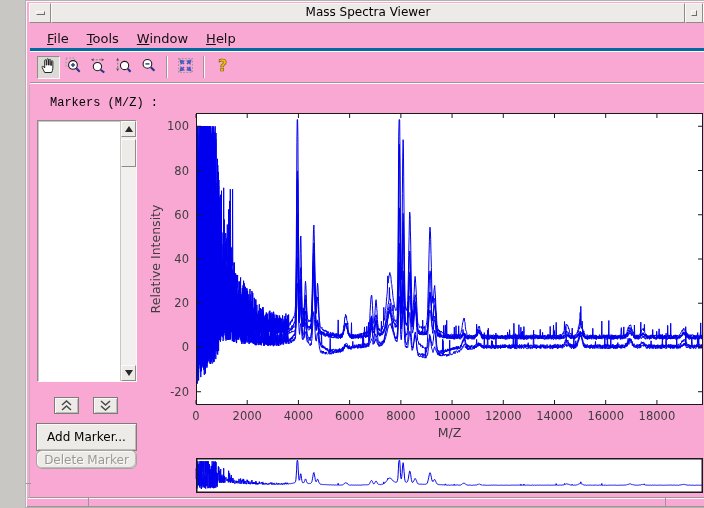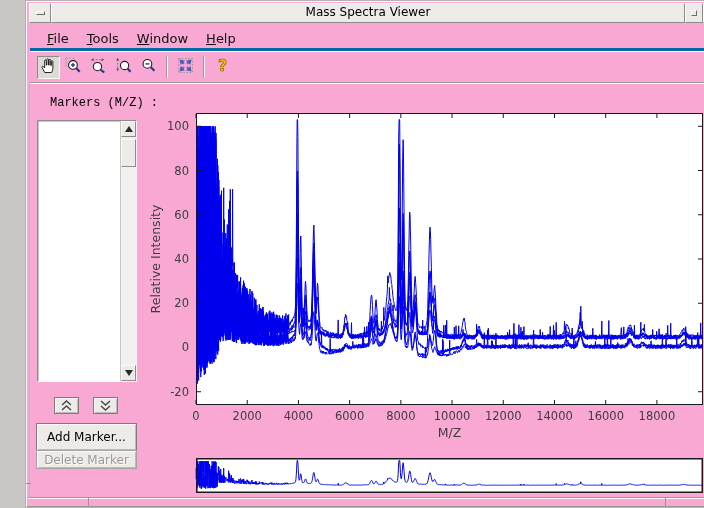--- a/index.html
+++ b/index.html
@@ -177,21 +177,21 @@
     </svg>
   </button>
   <button class="btn chev-btn" style="left:67px;top:396px;width:25px;height:17px;">
     <svg width="13" height="11" viewBox="0 0 13 11">
       <polyline points="2,1 6.5,5 11,1" fill="none" stroke="#4a4a4a" stroke-width="1.5"></polyline>
       <polyline points="2,6 6.5,10 11,6" fill="none" stroke="#4a4a4a" stroke-width="1.5"></polyline>
     </svg>
   </button>
 
   <button class="btn" style="left:10px;top:422px;width:101px;height:28px;">Add Marker...</button>
-  <button class="btn disabled" style="left:10px;top:449px;width:101px;height:19px;">Delete Marker</button>
+  <button class="btn disabled" style="left:10px;top:449px;width:101px;height:19px;border-radius:6px;">Delete Marker</button>
 
   <svg id="main-plot" class="plot-svg" style="left:170px;top:112px;" width="508" height="293">
       <rect x="0" y="0" width="507" height="292" fill="#FFFFFF"></rect>
       <defs>
         <clipPath id="plotclip">
           <rect x="0" y="0" width="507" height="292"></rect>
         </clipPath>
       </defs>
       <g clip-path="url(#plotclip)">
         <polyline points="0.0,85.1 0.2,79.6 0.3,170.5 0.5,13.3 0.6,91.4 0.8,13.3 0.9,52.8 1.1,250.7 1.2,13.3 1.4,16.5 1.5,47.5 1.7,172.2 1.8,147.4 2.0,167.6 2.2,226.1 2.3,118.2 2.5,222.5 2.6,177.4 2.8,36.9 2.9,179.5 3.1,13.3 3.2,13.3 3.4,137.8 3.5,242.1 3.7,170.6 3.8,100.5 4.0,161.4 4.1,228.1 4.3,31.6 4.5,174.0 4.6,13.3 4.8,23.2 4.9,224.1 5.1,249.6 5.2,13.3 5.4,256.3 5.5,13.3 5.7,247.8 5.8,186.1 6.0,39.5 6.1,63.9 6.3,14.0 6.5,13.3 6.6,111.4 6.8,225.0 6.9,161.2 7.1,240.7 7.2,142.2 7.4,126.1 7.5,13.9 7.7,60.9 7.8,218.0 8.0,237.3 8.1,122.3 8.3,245.8 8.4,242.9 8.6,233.3 8.8,234.9 8.9,13.3 9.1,116.6 9.2,13.3 9.4,56.9 9.5,13.3 9.7,252.8 9.8,144.1 10.0,191.3 10.1,228.8 10.3,191.0 10.4,13.3 10.6,88.5 10.8,51.8 10.9,232.0 11.1,233.9 11.2,172.0 11.4,13.3 11.5,13.3 11.7,70.2 11.8,249.4 12.0,247.0 12.1,142.6 12.3,13.3 12.4,113.5 12.6,63.9 12.8,169.4 12.9,248.1 13.1,234.4 13.2,242.7 13.4,43.0 13.5,38.5 13.7,238.1 13.8,225.0 14.0,233.0 14.1,235.3 14.3,81.5 14.4,249.6 14.6,174.1 14.7,189.4 14.9,192.9 15.1,229.9 15.2,54.8 15.4,238.3 15.5,56.3 15.7,242.6 15.8,62.6 16.0,102.6 16.1,13.3 16.3,30.3 16.4,149.5 16.6,241.7 16.7,246.7 16.9,49.2 17.1,219.4 17.2,43.9 17.4,43.9 17.5,249.2 17.7,15.3 17.8,145.4 18.0,233.2 18.1,248.8 18.3,19.1 18.4,106.2 18.6,159.7 18.7,244.4 18.9,184.7 19.1,125.7 19.2,13.3 19.4,141.6 19.5,93.8 19.7,30.6 19.8,246.1 20.0,20.0 20.1,198.4 20.3,230.7 20.4,111.4 20.6,177.7 20.7,198.4 20.9,132.7 21.0,172.2 21.2,237.4 21.4,116.6 21.5,194.5 21.7,197.7 21.8,120.3 22.0,182.3 22.1,114.4 22.3,74.2 22.4,58.9 22.6,125.9 22.7,92.8 22.9,67.0 23.0,132.8 23.2,126.8 23.4,199.4 23.5,97.4 23.7,197.5 23.8,186.1 24.0,186.8 24.1,161.3 24.3,201.0 24.4,197.9 24.6,158.7 24.7,81.7 24.9,190.3 25.0,180.0 25.2,141.3 25.4,201.7 25.5,185.1 25.7,196.8 26.0,131.1 26.3,161.9 26.7,197.4 27.0,146.7 27.3,203.0 27.7,74.8 28.0,202.4 28.3,142.1 28.7,187.5 29.0,199.5 29.3,171.0 29.7,159.9 30.0,153.5 30.3,179.4 30.7,184.1 31.0,172.2 31.3,172.7 31.6,183.8 32.0,167.1 32.3,198.6 32.6,96.4 33.0,127.5 33.3,193.8 33.6,119.9 34.0,158.1 34.3,201.2 34.6,157.2 35.0,198.2 35.3,134.5 35.6,187.7 36.0,160.6 36.3,196.3 36.6,202.8 37.0,160.2 37.3,203.1 37.6,195.0 38.0,176.6 38.3,196.0 38.6,209.2 39.0,209.3 39.3,207.0 39.6,198.3 40.0,183.0 40.3,205.8 40.6,190.6 41.0,186.8 41.3,195.8 41.6,186.6 42.0,207.7 42.3,185.4 42.6,198.2 43.0,168.3 43.3,188.4 43.6,196.9 44.0,211.1 44.3,176.7 44.6,164.4 45.0,208.6 45.3,210.6 45.6,181.9 46.0,198.8 46.3,175.1 46.6,187.1 47.0,172.3 47.3,212.6 47.6,167.7 48.0,187.8 48.3,184.8 48.6,209.7 49.0,202.2 49.3,186.5 49.6,201.2 50.0,213.9 50.3,204.6 50.6,213.7 51.0,175.4 51.3,195.5 51.6,177.9 52.0,202.9 52.3,212.9 52.6,188.3 53.0,210.5 53.3,211.1 53.6,212.2 54.0,191.3 54.3,212.8 54.6,213.4 55.0,211.8 55.3,197.3 55.6,200.4 55.9,178.0 56.3,212.7 56.6,200.6 56.9,213.1 57.3,196.7 57.6,211.9 57.9,196.5 58.3,212.8 58.6,199.4 58.9,198.7 59.3,197.7 59.6,215.4 59.9,186.5 60.3,216.0 60.6,199.4 60.9,207.8 61.3,214.5 61.6,205.2 61.9,216.6 62.3,204.6 62.6,211.0 62.9,211.5 63.3,191.3 63.6,210.2 63.9,205.2 64.3,208.0 64.6,206.4 64.9,202.6 65.3,196.1 65.6,207.4 65.9,211.0 66.3,216.5 66.6,197.5 66.9,194.0 67.3,216.6 67.6,204.3 67.9,206.7 68.3,212.2 68.6,210.9 68.9,217.6 69.3,209.5 69.6,202.7 69.9,211.9 70.3,211.5 70.6,204.3 70.9,215.9 71.3,217.3 71.6,211.0 71.9,215.4 72.3,216.0 72.6,209.1 72.9,215.9 73.3,206.1 73.6,206.6 73.9,213.4 74.3,208.1 74.6,200.2 74.9,210.4 75.3,209.5 75.6,216.5 75.9,199.3 76.3,216.8 76.6,214.3 76.9,213.2 77.3,206.9 77.6,215.5 77.9,208.7 78.3,217.6 78.6,206.3 78.9,208.6 79.3,212.0 79.6,216.1 79.9,212.0 80.2,213.2 80.6,201.8 80.9,204.9 81.2,218.3 81.6,214.0 81.9,217.1 82.2,209.6 82.6,205.1 82.9,216.5 83.2,208.1 83.6,214.4 83.9,213.1 84.2,216.1 84.6,215.2 84.9,213.0 85.2,205.5 85.6,214.9 85.9,214.9 86.2,211.5 86.6,217.9 86.9,206.1 87.2,207.4 87.6,208.2 87.9,216.5 88.2,213.6 88.6,214.4 88.9,203.0 89.2,213.2 89.6,204.3 89.9,200.5 90.2,204.5 90.6,214.3 90.9,213.0 91.2,212.3 91.6,202.4 91.9,213.5 92.2,213.0 92.6,211.7 92.9,213.1 93.2,210.5 93.6,209.9 93.9,209.6 94.2,211.7 94.6,208.6 94.9,209.7 95.2,208.2 95.6,208.3 95.9,206.7 96.2,208.4 96.6,206.0 96.9,205.9 97.2,204.6 97.6,203.8 97.9,204.9 98.2,203.4 98.6,201.5 98.9,199.6 99.2,197.9 99.6,190.1 99.9,174.8 100.2,141.6 100.6,88.1 100.9,29.4 101.2,6.6 101.6,6.6 101.9,23.4 102.2,81.2 102.6,134.8 102.9,169.4 103.2,180.3 103.6,176.6 103.9,161.7 104.2,140.2 104.5,124.1 104.9,123.0 105.2,140.7 105.5,162.6 105.9,181.9 106.2,193.2 106.5,199.6 106.9,201.5 107.2,200.7 107.5,201.6 107.9,200.5 108.2,194.8 108.5,189.2 108.9,179.9 109.2,171.9 109.5,168.3 109.9,172.6 110.2,180.1 110.5,189.8 110.9,197.8 111.2,201.4 111.5,205.9 111.9,206.0 112.2,206.7 112.5,208.7 112.9,208.6 113.2,208.4 113.5,207.5 113.9,208.5 114.2,207.2 114.5,208.4 114.9,205.0 115.2,202.9 115.5,199.8 115.9,191.2 116.2,180.5 116.5,164.1 116.9,146.1 117.2,128.6 117.5,116.7 117.9,112.1 118.2,121.4 118.5,135.2 118.9,154.0 119.2,172.3 119.5,184.4 119.9,191.1 120.2,193.5 120.5,186.8 120.9,181.3 121.2,174.9 121.5,170.2 121.9,172.5 122.2,178.2 122.5,188.6 122.9,197.8 123.2,202.8 123.5,207.4 123.9,210.7 124.2,213.9 124.5,214.0 124.9,214.6 125.2,214.9 125.5,215.3 125.9,214.3 126.2,215.8 126.5,217.2 126.9,216.0 127.2,216.6 127.5,217.0 127.9,218.4 128.2,217.7 128.5,217.1 128.8,218.4 129.2,216.9 129.5,217.7 129.8,218.6 130.2,217.5 130.5,218.0 130.8,219.8 131.2,219.4 131.5,218.5 131.8,220.2 132.2,218.5 132.5,219.9 132.8,220.6 133.2,220.9 133.5,220.3 133.8,220.6 134.2,219.4 134.5,219.2 134.8,220.9 135.2,220.5 135.5,220.8 135.8,220.1 136.2,219.5 136.5,221.7 136.8,221.6 137.2,219.8 137.5,220.8 137.8,219.9 138.2,221.6 138.5,222.4 138.8,221.0 139.2,222.7 139.5,221.1 139.8,220.5 140.2,221.5 140.5,222.8 140.8,220.3 141.2,222.1 141.5,221.8 141.8,221.7 142.2,206.9 142.5,223.1 142.8,221.2 143.2,223.2 143.5,222.5 143.8,221.7 144.2,222.6 144.5,221.6 144.8,222.1 145.2,220.4 145.5,222.7 145.8,221.8 146.2,220.7 146.5,220.1 146.8,220.0 147.2,217.8 147.5,215.6 147.8,212.1 148.2,211.8 148.5,208.0 148.8,204.4 149.2,204.9 149.5,201.4 149.8,202.0 150.2,203.2 150.5,203.0 150.8,207.5 151.2,207.8 151.5,211.7 151.8,209.9 152.2,216.4 152.5,218.8 152.8,220.0 153.1,221.2 153.5,220.4 153.8,222.8 154.1,222.3 154.5,223.1 154.8,221.3 155.1,220.8 155.5,221.5 155.8,221.3 156.1,222.8 156.5,221.5 156.8,222.5 157.1,221.5 157.5,222.6 157.8,221.2 158.1,222.0 158.5,222.4 158.8,223.3 159.1,222.1 159.5,222.2 159.8,221.3 160.1,223.1 160.5,222.8 160.8,221.9 161.1,222.6 161.5,221.1 161.8,221.7 162.1,221.7 162.5,222.6 162.8,221.4 163.1,220.8 163.5,222.6 163.8,222.7 164.1,220.5 164.5,222.9 164.8,221.8 165.1,220.0 165.5,222.4 165.8,221.0 166.1,220.3 166.5,221.3 166.8,220.9 167.1,220.5 167.5,219.5 167.8,219.5 168.1,219.6 168.5,219.6 168.8,221.7 169.1,221.4 169.5,221.1 169.8,218.8 170.1,220.8 170.5,220.9 170.8,220.6 171.1,220.9 171.5,218.7 171.8,220.1 172.1,217.7 172.5,218.8 172.8,215.6 173.1,213.7 173.5,211.2 173.8,205.5 174.1,198.5 174.5,191.8 174.8,187.0 175.1,184.0 175.5,182.1 175.8,182.6 176.1,186.6 176.5,192.6 176.8,200.4 177.1,203.7 177.4,209.8 177.8,210.5 178.1,209.5 178.4,208.1 178.8,202.6 179.1,197.5 179.4,193.0 179.8,187.9 180.1,186.7 180.4,190.0 180.8,195.3 181.1,199.3 181.4,206.7 181.8,210.8 182.1,212.7 182.4,214.7 182.8,217.0 183.1,215.4 183.4,217.8 183.8,215.9 184.1,218.3 184.4,218.2 184.8,217.9 185.1,217.3 185.4,215.5 185.8,216.3 186.1,215.8 186.4,216.0 186.8,213.0 187.1,213.7 187.4,212.2 187.8,194.4 188.1,207.6 188.4,206.7 188.8,204.3 189.1,201.8 189.4,197.6 189.8,195.3 190.1,192.3 190.4,188.3 190.8,183.6 191.1,181.1 191.4,176.8 191.8,162.9 192.1,170.1 192.4,165.9 192.8,165.3 193.1,162.1 193.4,162.0 193.8,159.5 194.1,160.8 194.4,161.6 194.8,163.0 195.1,166.3 195.4,170.5 195.8,171.5 196.1,175.7 196.4,177.2 196.8,182.4 197.1,184.5 197.4,187.5 197.8,188.8 198.1,190.5 198.4,194.0 198.8,193.8 199.1,195.5 199.4,197.2 199.8,197.6 200.1,197.7 200.4,196.2 200.8,195.9 201.1,191.1 201.4,183.1 201.8,164.9 202.1,132.3 202.4,80.1 202.7,23.2 203.1,6.6 203.4,6.6 203.7,6.6 204.1,55.1 204.4,110.0 204.7,149.5 205.1,166.8 205.4,166.5 205.7,152.3 206.1,119.6 206.4,80.7 206.7,44.7 207.1,26.7 207.4,34.1 207.7,63.2 208.1,105.2 208.4,142.5 208.7,167.7 209.1,184.0 209.4,192.9 209.7,196.3 210.1,195.7 210.4,197.5 210.7,196.9 211.1,194.5 211.4,192.4 211.7,187.5 212.1,175.4 212.4,161.4 212.7,142.7 213.1,123.7 213.4,106.6 213.7,99.1 214.1,102.6 214.4,117.8 214.7,129.0 215.1,156.8 215.4,173.2 215.7,185.3 216.1,195.2 216.4,199.7 216.7,199.1 217.1,195.9 217.4,192.8 217.7,186.6 218.1,179.8 218.4,174.0 218.7,166.9 219.1,163.4 219.4,165.8 219.7,170.5 220.1,176.8 220.4,183.2 220.7,190.9 221.1,198.4 221.4,204.7 221.7,209.1 222.1,211.5 222.4,211.8 222.7,211.5 223.1,212.8 223.4,214.5 223.7,214.6 224.1,213.8 224.4,213.7 224.7,214.3 225.1,214.0 225.4,213.9 225.7,215.4 226.1,213.2 226.4,215.9 226.7,214.8 227.0,213.9 227.4,215.4 227.7,214.8 228.0,213.4 228.4,213.4 228.7,215.7 229.0,215.5 229.4,215.2 229.7,214.8 230.0,212.2 230.4,211.5 230.7,209.4 231.0,207.9 231.4,203.4 231.7,195.5 232.0,183.4 232.4,170.1 232.7,157.5 233.0,141.8 233.4,128.3 233.7,117.6 234.0,114.2 234.4,118.2 234.7,126.6 235.0,141.2 235.4,154.5 235.7,170.8 236.0,181.0 236.4,188.6 236.7,183.0 237.0,190.4 237.4,186.9 237.7,183.1 238.0,176.8 238.4,174.5 238.7,172.5 239.0,177.7 239.4,181.7 239.7,189.2 240.0,196.9 240.4,201.0 240.7,207.4 241.0,211.7 241.4,212.8 241.7,214.7 242.0,218.1 242.4,216.4 242.7,218.4 243.0,217.9 243.4,217.0 243.7,219.4 244.0,218.1 244.4,218.2 244.7,219.6 245.0,218.8 245.4,218.1 245.7,219.0 246.0,219.1 246.4,220.2 246.7,219.7 247.0,219.1 247.4,219.0 247.7,221.3 248.0,221.8 248.4,221.6 248.7,220.2 249.0,220.2 249.4,211.9 249.7,222.2 250.0,221.4 250.4,222.5 250.7,220.8 251.0,221.4 251.3,221.4 251.7,223.0 252.0,221.4 252.3,221.1 252.7,222.1 253.0,222.7 253.3,222.8 253.7,223.1 254.0,221.8 254.3,222.8 254.7,222.7 255.0,221.0 255.3,221.2 255.7,220.9 256.0,221.3 256.3,221.4 256.7,223.8 257.0,222.4 257.3,221.8 257.7,221.5 258.0,223.5 258.3,214.1 258.7,223.8 259.0,222.1 259.3,221.4 259.7,223.5 260.0,223.2 260.3,221.4 260.7,221.7 261.0,223.6 261.3,222.6 261.7,221.4 262.0,223.9 262.3,224.1 262.7,221.4 263.0,222.0 263.3,223.2 263.7,221.6 264.0,221.5 264.3,222.7 264.7,220.3 265.0,220.0 265.3,218.0 265.7,216.4 266.0,214.8 266.3,212.5 266.7,209.5 267.0,209.2 267.3,207.0 267.7,205.5 268.0,205.7 268.3,205.1 268.7,208.6 269.0,209.1 269.3,213.5 269.7,216.3 270.0,218.0 270.3,218.3 270.7,219.5 271.0,222.7 271.3,222.3 271.7,222.2 272.0,223.6 272.3,222.2 272.7,223.5 273.0,221.7 273.3,221.6 273.7,221.9 274.0,222.6 274.3,222.7 274.7,222.3 275.0,222.7 275.3,223.9 275.6,223.6 276.0,222.2 276.3,223.2 276.6,223.9 277.0,223.0 277.3,222.9 277.6,222.0 278.0,223.4 278.3,222.8 278.6,222.1 279.0,222.5 279.3,221.5 279.6,221.0 280.0,222.5 280.3,221.9 280.6,221.0 281.0,219.2 281.3,218.8 281.6,216.2 282.0,216.9 282.3,213.8 282.6,214.7 283.0,213.4 283.3,213.0 283.6,213.9 284.0,217.1 284.3,217.4 284.6,218.7 285.0,218.3 285.3,218.8 285.6,221.1 286.0,222.7 286.3,220.9 286.6,223.3 287.0,222.6 287.3,221.5 287.6,223.2 288.0,221.9 288.3,223.3 288.6,221.6 289.0,221.6 289.3,221.9 289.6,223.2 290.0,222.7 290.3,224.0 290.6,224.0 291.0,221.6 291.3,223.9 291.6,221.7 292.0,222.8 292.3,224.2 292.6,223.0 293.0,223.7 293.3,223.7 293.6,222.8 294.0,221.7 294.3,223.5 294.6,223.6 295.0,223.8 295.3,222.8 295.6,221.9 296.0,223.5 296.3,222.4 296.6,224.3 297.0,222.0 297.3,221.7 297.6,222.2 298.0,222.2 298.3,224.2 298.6,222.0 299.0,224.4 299.3,222.6 299.6,223.8 299.9,222.0 300.3,223.5 300.6,222.4 300.9,224.1 301.3,221.8 301.6,224.1 301.9,222.7 302.3,224.2 302.6,224.3 302.9,222.8 303.3,222.7 303.6,224.3 303.9,223.0 304.3,223.9 304.6,222.6 304.9,222.9 305.3,224.4 305.6,222.1 305.9,223.3 306.3,222.5 306.6,223.3 306.9,224.3 307.3,224.3 307.6,224.2 307.9,224.4 308.3,224.4 308.6,222.9 308.9,223.6 309.3,222.2 309.6,224.2 309.9,223.0 310.3,222.7 310.6,222.4 310.9,223.2 311.3,223.0 311.6,224.3 311.9,221.6 312.3,223.2 312.6,223.7 312.9,221.8 313.3,223.3 313.6,222.9 313.9,221.7 314.3,222.6 314.6,224.2 314.9,222.5 315.3,222.7 315.6,222.4 315.9,222.8 316.3,222.8 316.6,222.3 316.9,221.6 317.3,223.4 317.6,222.6 317.9,221.9 318.3,223.8 318.6,222.0 318.9,223.3 319.3,224.2 319.6,222.0 319.9,221.9 320.3,221.8 320.6,223.4 320.9,223.0 321.3,222.4 321.6,223.4 321.9,221.9 322.3,222.0 322.6,222.1 322.9,223.8 323.3,223.3 323.6,221.6 323.9,222.1 324.2,223.8 324.6,223.9 324.9,214.2 325.2,224.4 325.6,222.1 325.9,222.4 326.2,222.7 326.6,221.9 326.9,224.3 327.2,222.9 327.6,223.8 327.9,213.6 328.2,221.8 328.6,222.5 328.9,222.7 329.2,223.7 329.6,222.7 329.9,222.7 330.2,221.9 330.6,223.2 330.9,222.7 331.2,222.5 331.6,222.7 331.9,222.5 332.2,222.6 332.6,222.2 332.9,222.8 333.2,222.5 333.6,224.1 333.9,223.0 334.2,224.1 334.6,223.9 334.9,221.8 335.2,223.5 335.6,222.9 335.9,223.4 336.2,221.8 336.6,222.6 336.9,222.4 337.2,223.7 337.6,223.5 337.9,223.6 338.2,221.6 338.6,221.6 338.9,221.6 339.2,224.2 339.6,223.0 339.9,221.6 340.2,222.1 340.6,223.5 340.9,223.7 341.2,222.2 341.6,222.2 341.9,224.0 342.2,222.7 342.6,224.4 342.9,222.5 343.2,223.1 343.6,222.4 343.9,223.8 344.2,222.6 344.6,222.1 344.9,224.2 345.2,222.6 345.6,223.6 345.9,222.9 346.2,223.0 346.6,222.5 346.9,222.2 347.2,222.7 347.6,223.9 347.9,223.3 348.2,223.0 348.5,222.2 348.9,224.3 349.2,222.3 349.5,223.1 349.9,222.8 350.2,223.1 350.5,223.5 350.9,223.0 351.2,223.9 351.5,221.6 351.9,224.3 352.2,224.3 352.5,221.5 352.9,221.6 353.2,224.0 353.5,222.4 353.9,221.7 354.2,221.6 354.5,224.3 354.9,223.1 355.2,223.1 355.5,223.1 355.9,222.3 356.2,223.6 356.5,222.3 356.9,221.9 357.2,223.3 357.5,221.9 357.9,222.3 358.2,221.6 358.5,222.5 358.9,223.5 359.2,222.0 359.5,223.4 359.9,222.5 360.2,209.4 360.5,222.4 360.9,224.0 361.2,223.9 361.5,222.1 361.9,223.0 362.2,224.1 362.5,223.4 362.9,222.2 363.2,221.8 363.5,222.4 363.9,222.0 364.2,222.0 364.5,222.1 364.9,221.6 365.2,221.9 365.5,223.2 365.9,221.3 366.2,221.6 366.5,221.3 366.9,219.8 367.2,220.1 367.5,220.6 367.9,218.5 368.2,219.2 368.5,208.5 368.9,217.0 369.2,214.2 369.5,213.5 369.9,212.5 370.2,211.3 370.5,212.0 370.9,211.6 371.2,213.2 371.5,212.3 371.9,213.1 372.2,213.4 372.5,216.1 372.8,215.3 373.2,216.4 373.5,219.4 373.8,220.8 374.2,221.3 374.5,220.4 374.8,221.0 375.2,220.6 375.5,222.0 375.8,223.3 376.2,215.1 376.5,221.8 376.8,224.1 377.2,223.0 377.5,223.8 377.8,223.3 378.2,222.2 378.5,222.1 378.8,221.9 379.2,223.2 379.5,222.7 379.8,221.2 380.2,221.8 380.5,220.5 380.8,220.2 381.2,219.2 381.5,219.7 381.8,216.9 382.2,216.4 382.5,213.3 382.8,212.9 383.2,211.2 383.5,210.0 383.8,209.2 384.2,206.1 384.5,208.3 384.8,193.3 385.2,209.4 385.5,211.6 385.8,212.4 386.2,214.2 386.5,215.5 386.8,216.1 387.2,217.3 387.5,218.9 387.8,221.9 388.2,220.1 388.5,222.5 388.8,221.9 389.2,221.7 389.5,221.8 389.8,222.4 390.2,224.2 390.5,224.2 390.8,223.4 391.2,221.6 391.5,222.5 391.8,224.2 392.2,222.5 392.5,223.5 392.8,223.6 393.2,224.3 393.5,222.3 393.8,222.9 394.2,222.7 394.5,221.9 394.8,221.8 395.2,223.4 395.5,222.2 395.8,223.7 396.2,222.3 396.5,223.2 396.8,221.6 397.1,223.7 397.5,223.3 397.8,222.9 398.1,222.0 398.5,222.4 398.8,222.2 399.1,222.3 399.5,221.9 399.8,223.0 400.1,223.7 400.5,222.3 400.8,223.1 401.1,222.9 401.5,224.3 401.8,223.0 402.1,224.1 402.5,222.9 402.8,223.8 403.1,223.2 403.5,221.6 403.8,223.0 404.1,223.4 404.5,223.0 404.8,222.7 405.1,223.0 405.5,222.2 405.8,208.1 406.1,223.7 406.5,222.9 406.8,223.9 407.1,221.9 407.5,224.1 407.8,221.7 408.1,223.8 408.5,222.6 408.8,221.9 409.1,224.3 409.5,222.3 409.8,222.0 410.1,222.0 410.5,224.1 410.8,224.3 411.1,221.7 411.5,224.2 411.8,222.8 412.1,222.5 412.5,224.0 412.8,222.5 413.1,221.9 413.5,223.3 413.8,222.4 414.1,222.4 414.5,221.8 414.8,222.7 415.1,223.3 415.5,223.6 415.8,221.6 416.1,223.1 416.5,222.4 416.8,224.1 417.1,222.4 417.5,223.8 417.8,222.5 418.1,222.5 418.5,222.6 418.8,222.0 419.1,222.9 419.5,223.1 419.8,221.9 420.1,223.7 420.5,223.7 420.8,223.0 421.1,223.0 421.5,224.2 421.8,223.8 422.1,222.3 422.4,223.2 422.8,223.2 423.1,222.2 423.4,223.2 423.8,222.5 424.1,221.7 424.4,222.5 424.8,224.0 425.1,222.9 425.4,223.6 425.8,222.3 426.1,224.4 426.4,222.6 426.8,223.3 427.1,222.6 427.4,222.5 427.8,223.0 428.1,221.8 428.4,221.5 428.8,223.3 429.1,221.9 429.4,223.2 429.8,220.9 430.1,221.5 430.4,220.7 430.8,221.0 431.1,218.7 431.4,216.9 431.8,217.1 432.1,214.5 432.4,215.9 432.8,213.8 433.1,213.4 433.4,212.0 433.8,212.9 434.1,212.4 434.4,211.8 434.8,212.1 435.1,213.3 435.4,215.1 435.8,216.7 436.1,216.3 436.4,218.6 436.8,218.5 437.1,218.5 437.4,218.8 437.8,220.8 438.1,220.8 438.4,221.2 438.8,221.9 439.1,223.1 439.4,223.1 439.8,223.5 440.1,223.5 440.4,223.4 440.8,221.8 441.1,222.4 441.4,223.6 441.8,221.9 442.1,222.9 442.4,222.9 442.8,222.6 443.1,222.5 443.4,221.3 443.8,220.8 444.1,220.9 444.4,221.1 444.8,219.4 445.1,219.3 445.4,217.1 445.8,217.1 446.1,216.7 446.4,216.6 446.7,216.9 447.1,215.2 447.4,215.5 447.7,218.0 448.1,217.5 448.4,211.4 448.7,219.5 449.1,219.8 449.4,221.8 449.7,222.5 450.1,223.0 450.4,221.2 450.7,223.5 451.1,222.4 451.4,223.4 451.7,222.7 452.1,224.1 452.4,222.7 452.7,223.7 453.1,222.9 453.4,223.4 453.7,224.2 454.1,222.0 454.4,223.2 454.7,221.9 455.1,224.0 455.4,224.2 455.7,224.0 456.1,221.7 456.4,222.5 456.7,221.6 457.1,222.0 457.4,223.2 457.7,222.3 458.1,223.6 458.4,222.3 458.7,222.9 459.1,222.1 459.4,222.2 459.7,222.8 460.1,221.9 460.4,224.3 460.7,223.4 461.1,222.3 461.4,222.4 461.7,224.3 462.1,224.4 462.4,222.0 462.7,224.3 463.1,221.8 463.4,223.8 463.7,222.4 464.1,221.7 464.4,222.9 464.7,221.7 465.1,224.1 465.4,221.8 465.7,223.5 466.1,223.8 466.4,224.2 466.7,223.2 467.1,224.1 467.4,223.5 467.7,223.8 468.1,222.9 468.4,222.2 468.7,224.1 469.1,222.0 469.4,223.5 469.7,223.2 470.1,224.0 470.4,223.0 470.7,224.4 471.0,224.2 471.4,223.4 471.7,222.2 472.0,223.7 472.4,222.3 472.7,221.9 473.0,223.1 473.4,222.1 473.7,223.5 474.0,222.7 474.4,222.7 474.7,221.6 475.0,223.2 475.4,222.3 475.7,223.3 476.0,224.3 476.4,223.3 476.7,224.2 477.0,224.4 477.4,222.3 477.7,222.9 478.0,223.4 478.4,222.3 478.7,222.0 479.0,222.0 479.4,224.2 479.7,221.8 480.0,222.2 480.4,223.0 480.7,222.9 481.0,223.0 481.4,222.0 481.7,222.7 482.0,222.6 482.4,224.0 482.7,223.7 483.0,222.4 483.4,221.5 483.7,221.7 484.0,221.4 484.4,220.7 484.7,220.8 485.0,219.4 485.4,218.7 485.7,218.7 486.0,217.3 486.4,218.3 486.7,216.7 487.0,217.4 487.4,216.3 487.7,215.1 488.0,215.6 488.4,217.2 488.7,217.7 489.0,218.1 489.4,219.2 489.7,219.1 490.0,220.1 490.4,219.5 490.7,221.6 491.0,219.9 491.4,222.6 491.7,221.4 492.0,220.9 492.4,222.1 492.7,223.9 493.0,223.6 493.4,222.2 493.7,221.7 494.0,222.0 494.4,222.3 494.7,223.5 495.0,221.6 495.3,222.8 495.7,223.1 496.0,221.7 496.3,221.9 496.7,221.8 497.0,222.1 497.3,221.9 497.7,224.3 498.0,222.3 498.3,222.7 498.7,223.7 499.0,222.1 499.3,222.8 499.7,223.7 500.0,222.2 500.3,222.3 500.7,222.1 501.0,223.0 501.3,223.4 501.7,223.7 502.0,222.4 502.3,222.3 502.7,223.1 503.0,224.1 503.3,222.9 503.7,224.4 504.0,221.7 504.3,221.8 504.7,224.2 505.0,221.9 505.3,222.4 505.7,222.9 506.0,223.9 506.3,222.0 506.7,223.1 507.0,222.9" fill="none" stroke="#0000EE" stroke-width="1"></polyline>

